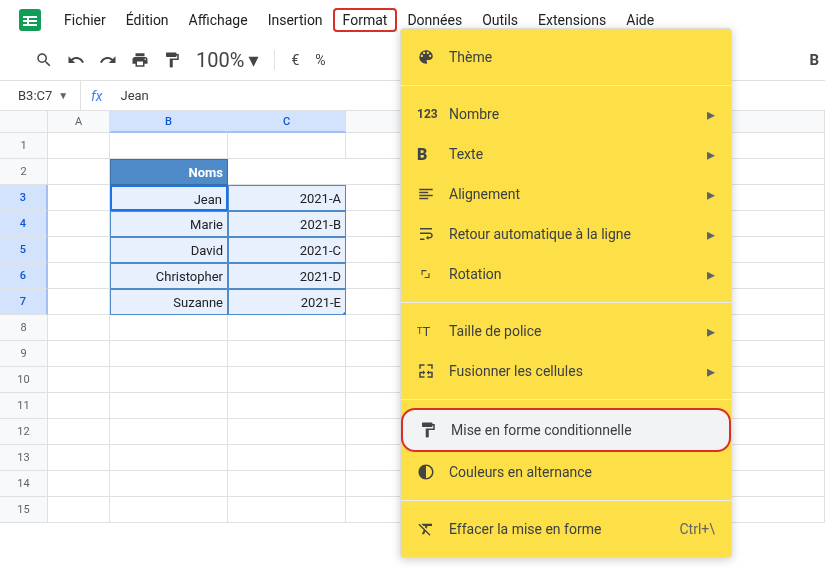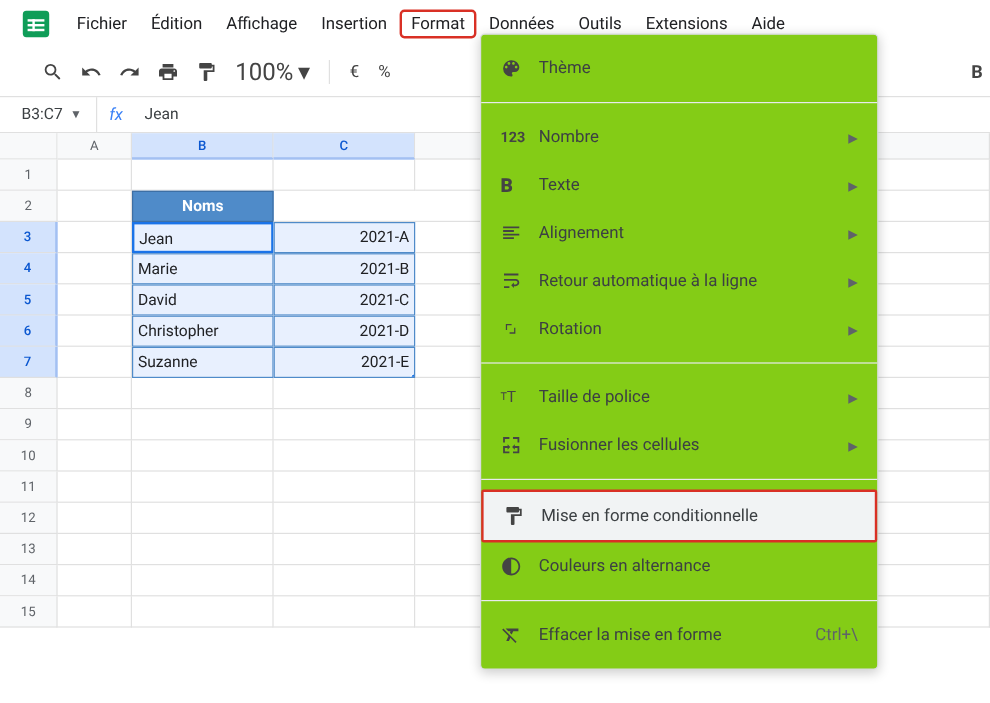--- a/index.html
+++ b/index.html
@@ -32,42 +32,42 @@
   .corner { width:48px; border-right:1px solid #e0e0e0; border-bottom:1px solid #e0e0e0; background:#f8f9fa; }
   .ch { width:62px; text-align:center; font-size:11px; color:#5f6368; border-right:1px solid #e0e0e0; border-bottom:1px solid #e0e0e0; background:#f8f9fa; line-height:22px; }
   .ch.wide { width:118px; }
   .ch.sel { background:#d3e3fd; color:#0b57d0; font-weight:500; border-bottom:2px solid #a3c0f2; }
 
   .rows { }
   .row { display:flex; height:26px; position:relative; }
   .rh { width:48px; text-align:center; font-size:11px; color:#5f6368; border-right:1px solid #e0e0e0; border-bottom:1px solid #e0e0e0; background:#f8f9fa; line-height:26px; }
   .rh.sel { background:#d3e3fd; color:#0b57d0; font-weight:500; border-right:2px solid #a3c0f2; }
   .cell { width:62px; border-right:1px solid #e0e0e0; border-bottom:1px solid #e0e0e0; padding:0 4px; line-height:26px; font-size:13px; overflow:hidden; white-space:nowrap; }
-  .cell.wide { width:118px; }
+  .cell.wide { width:118px;text-align:right; }
 
   
   .hdr-cell { background:#4f8bc9; color:#fff; font-weight:700; text-align:center; border:1px solid #3d6fa5; }
   
   .data-cell { background:#e8f0fe; border:1px solid #4f8bc9; }
   .data-cell.center { text-align:right; }
   .active-cell { border:2px solid #1a73e8 !important; background:#e8f0fe; }
 
   
   .sel-handle { position:absolute; width:7px; height:7px; background:#1a73e8; border:1px solid #fff; border-radius:50%; right:-4px; bottom:-4px; }
 
   
-  .dropdown { position:absolute; top:28px; left:400px; width:332px; background:#84cc16; border:1px solid #dadce0; border-radius:4px; box-shadow:0 2px 10px rgba(0,0,0,0.2); padding:8px 0; z-index:100; }
+  .dropdown { position:absolute; top:28px; left:400px; width:332px; background:#fde047; border:1px solid #dadce0; border-radius:4px; box-shadow:0 2px 10px rgba(0,0,0,0.2); padding:8px 0; z-index:100; }
   .dd-item { display:flex; align-items:center; height:40px; padding:0 16px; cursor:pointer; position:relative; }
   .dd-item .ico { width:32px; display:flex; align-items:center; justify-content:flex-start; }
   .dd-item .ico svg { width:18px; height:18px; fill:#444; }
   .dd-item .label { flex:1; font-size:14px; color:#3c4043; }
   .dd-item .sub { font-size:16px; color:#5f6368; }
   .dd-item .shortcut { font-size:14px; color:#5f6368; }
   .dd-sep { height:1px; background:#e8eaed; margin:8px 0; }
-  .dd-item.hl { border:2px solid #d93025; border-radius:2px; background:#f1f3f4; height:44px; }
+  .dd-item.hl { border:2px solid #d93025; border-radius:14px; background:#f1f3f4; height:44px; }
 </style>
 </head>
 <body>
 
 <div class="menubar">
   <span class="sheets-logo">
     <svg viewBox="0 0 24 24">
         <rect x="1" y="1" width="22" height="22" rx="3" fill="#0f9d58"></rect>
         <rect x="5" y="8" width="14" height="2" fill="#fff"></rect>
         <rect x="5" y="12" width="14" height="2" fill="#fff"></rect>

